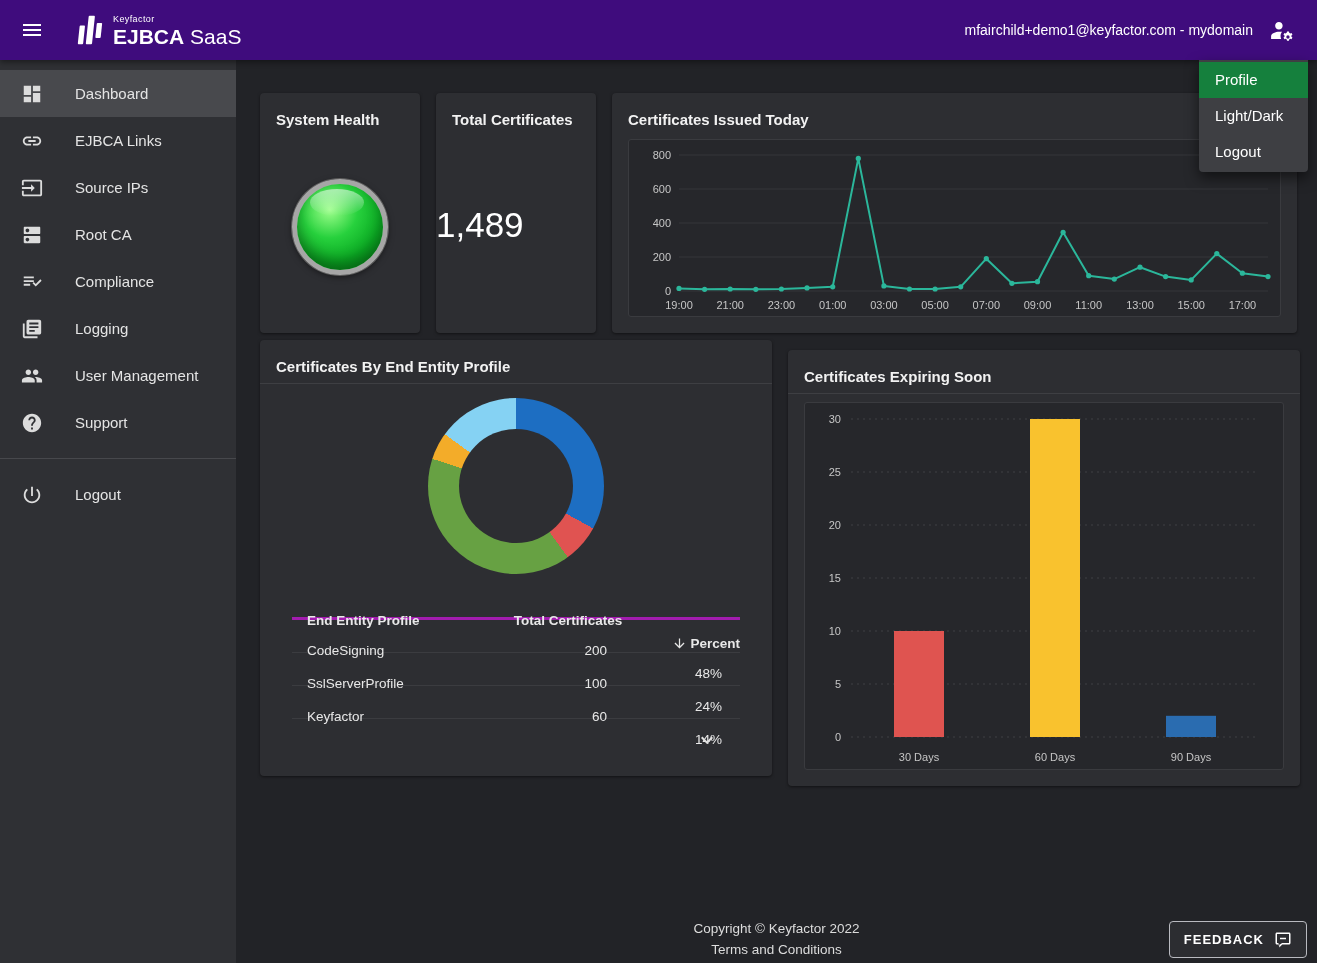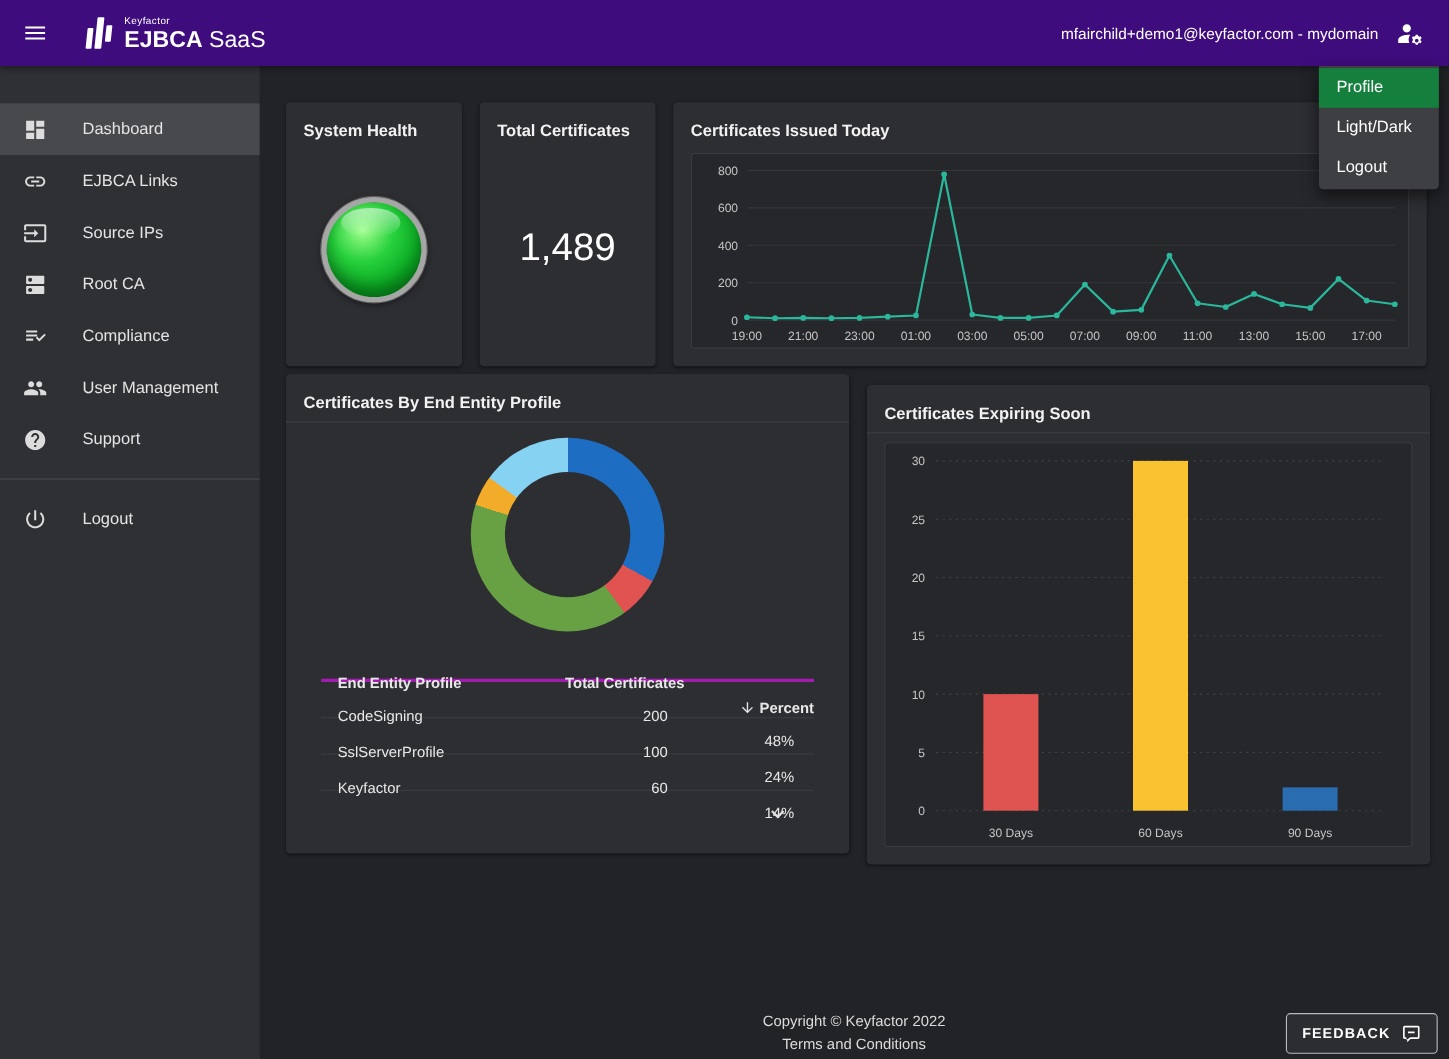--- a/index.html
+++ b/index.html
@@ -24,21 +24,21 @@
   .user-btn span{display:block;width:25px;height:25px;}
 
   
   .user-menu{position:absolute;top:60px;right:9px;width:109px;background:#3e3f43;border-radius:0 0 4px 4px;box-shadow:0 6px 14px rgba(0,0,0,.55);z-index:40;padding:2px 0;}
   .menu-item{height:36px;line-height:36px;padding-left:16px;font-size:15px;color:#fff;cursor:pointer;}
   .menu-item.highlighted{background:#15803d;}
 
   
   .sidebar{position:absolute;top:60px;left:0;width:236px;height:903px;background:#2f3034;z-index:10;padding-top:10px;}
   .side-item{display:flex;align-items:center;height:47px;padding-left:21px;gap:32px;cursor:pointer;color:#e4e4e4;}
-  .side-item.active{background:#48494d;margin-top:24px;}
+  .side-item.active{background:#48494d;}
   .side-item .icon{width:22px;height:22px;color:#dcdcdc;flex:none;}
   .side-label{font-size:15px;}
   .side-divider{height:1px;background:#47484c;margin:12px 0;}
 
   
   .main{position:absolute;left:236px;top:60px;width:1081px;height:903px;background:#222327;}
   .card{position:absolute;background:#2d2e32;border-radius:4px;box-shadow:0 1px 3px rgba(0,0,0,.5);}
   .card-title{font-size:15px;font-weight:700;color:#f2f2f2;padding:18px 16px 0;}
   .card-hr{position:absolute;left:0;right:0;top:43px;height:1px;background:#3e3f43;}
   .card-health{left:24px;top:33px;width:160px;height:240px;}
@@ -47,21 +47,21 @@
   .card-profile{left:24px;top:280px;width:512px;height:436px;}
   .card-expiring{left:552px;top:290px;width:512px;height:436px;}
 
   .health-light{position:absolute;left:32px;top:86px;width:96px;height:96px;border-radius:50%;
     background:radial-gradient(circle at 38% 30%,#9dff8b 0%,#27d13d 35%,#0bab23 65%,#078c19 100%);
     border:5px solid #a6a6a6;
     box-shadow:inset 0 -8px 14px rgba(0,0,0,.35),0 0 0 1px #5c5c5c,0 2px 6px rgba(0,0,0,.5);}
   .health-light::after{content:"";position:absolute;left:13px;top:5px;width:54px;height:27px;border-radius:50%;
     background:linear-gradient(rgba(255,255,255,.55),rgba(255,255,255,0));}
 
-  .total-value{position:absolute;left:0;right:0;top:112px;text-align:center;font-size:35px;font-weight:400;color:#fff;}
+  .total-value{position:absolute;left:0;right:0;top:112px;text-align:left;font-size:35px;font-weight:400;color:#fff;}
 
   .chart-inset{position:absolute;background:#26272b;border:1px solid #3a3b3f;border-radius:3px;}
   .issued-inset{left:16px;top:46px;width:653px;height:178px;}
   .expiring-inset{left:16px;top:52px;width:480px;height:368px;}
   .tick{fill:#c6c6c6;font-size:11px;font-family:"Liberation Sans","DejaVu Sans",sans-serif;}
 
   .donut{position:absolute;left:168px;top:58px;width:176px;height:176px;border-radius:50%;}
   .donut-hole{position:absolute;left:31px;top:31px;width:114px;height:114px;border-radius:50%;background:#2d2e32;}
 
   .ee-table{position:absolute;left:32px;top:250px;width:448px;font-size:13.5px;color:#e8e8e8;}
@@ -161,20 +161,28 @@
         </span>
         <span class="side-label">Root CA</span>
       </div>
       <div class="side-item">
         <span class="icon">
           <svg viewBox="0 0 24 24" fill="currentColor" aria-hidden="true">
             <path d="M3 10h11v2H3zm0-4h11v2H3zm0 8h7v2H3zm19.5-3.5-1.41-1.41-5.01 5.01-2.12-2.12-1.41 1.41 3.53 3.54z"></path>
           </svg>
         </span>
         <span class="side-label">Compliance</span>
+      </div>
+      <div class="side-item">
+        <span class="icon">
+          <svg viewBox="0 0 24 24" fill="currentColor" aria-hidden="true">
+            <path d="M4 6H2v14c0 1.1.9 2 2 2h14v-2H4V6zm16-4H8c-1.1 0-2 .9-2 2v12c0 1.1.9 2 2 2h12c1.1 0 2-.9 2-2V4c0-1.1-.9-2-2-2zm-1 9H9V9h10v2zm-4 4H9v-2h6v2zm4-8H9V5h10v2z"></path>
+          </svg>
+        </span>
+        <span class="side-label">Logging</span>
       </div>
       <div class="side-item">
         <span class="icon">
           <svg viewBox="0 0 24 24" fill="currentColor" aria-hidden="true">
             <path d="M16 11c1.66 0 2.99-1.34 2.99-3S17.66 5 16 5c-1.66 0-3 1.34-3 3s1.34 3 3 3zm-8 0c1.66 0 2.99-1.34 2.99-3S9.66 5 8 5C6.34 5 5 6.34 5 8s1.34 3 3 3zm0 2c-2.33 0-7 1.17-7 3.5V19h14v-2.5c0-2.33-4.67-3.5-7-3.5zm8 0c-.29 0-.62.02-.97.05 1.16.84 1.97 1.97 1.97 3.45V19h6v-2.5c0-2.33-4.67-3.5-7-3.5z"></path>
           </svg>
         </span>
         <span class="side-label">User Management</span>
       </div>
       <div class="side-item">

